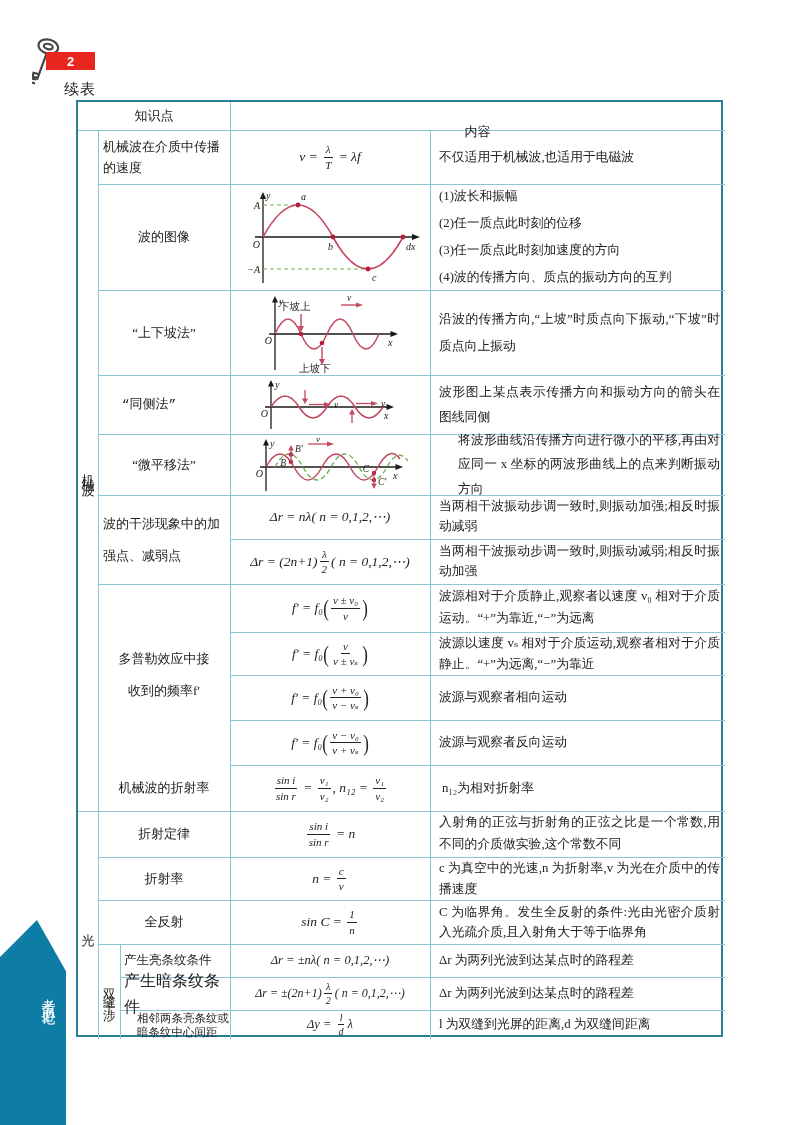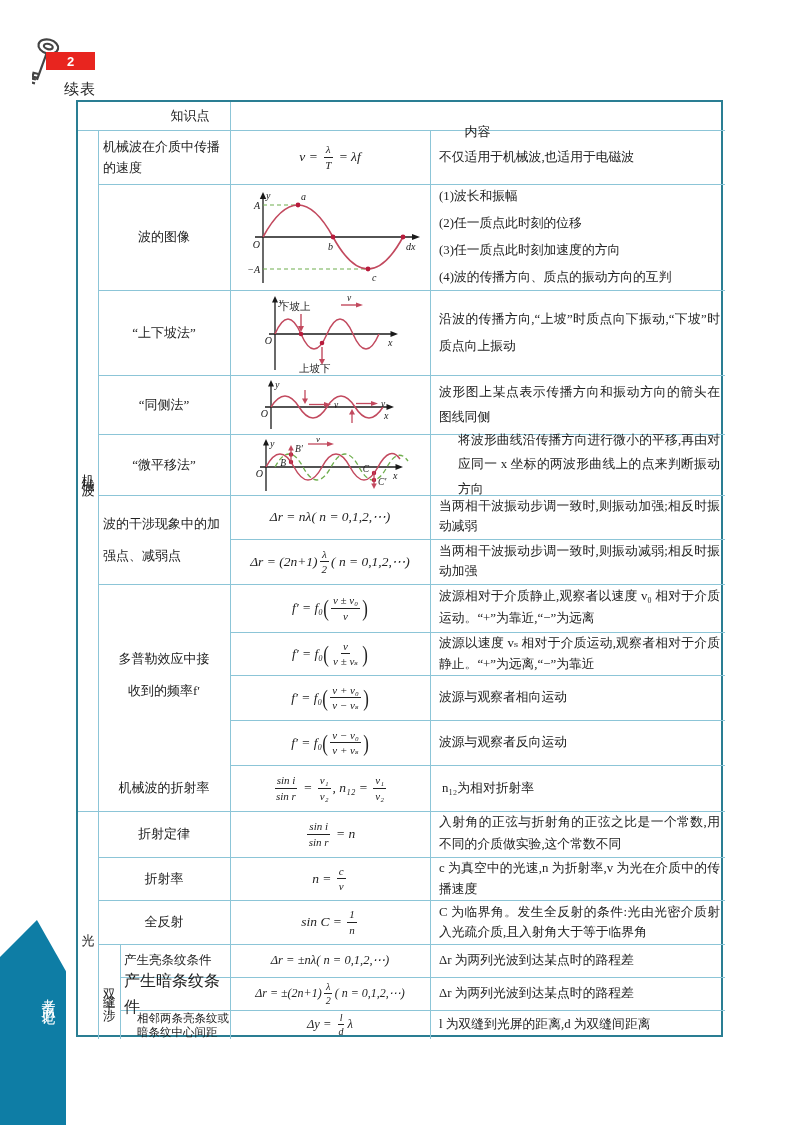--- a/index.html
+++ b/index.html
@@ -80,40 +80,40 @@
   <div class="hl" style="top:573px;left:152px;width:495px;"></div>
   <div class="hl" style="top:618px;left:152px;width:495px;"></div>
   <div class="hl" style="top:663px;left:152px;width:495px;"></div>
   <div class="hl" style="top:709px;left:0;width:647px;"></div>
   <div class="hl" style="top:755px;left:20px;width:627px;"></div>
   <div class="hl" style="top:798px;left:20px;width:627px;"></div>
   <div class="hl" style="top:842px;left:20px;width:627px;"></div>
   <div class="hl" style="top:875px;left:42px;width:605px;"></div>
   <div class="hl" style="top:908px;left:42px;width:605px;"></div>
 
-  <div class="cell ctr" style="left:0;top:0;width:152px;height:28px;margin-left:36px;">知识点</div>
+  <div class="cell ctr" style="left:0;top:0;width:152px;height:28px;">知识点</div>
   <div class="cell ctr" style="left:152px;top:16px;width:495px;height:28px;">内容</div>
 
   <div class="cell vertwrap" style="left:0;top:28px;width:20px;height:681px;">
     <span class="vert">机械波</span>
   </div>
   <div class="cell vertwrap" style="left:0;top:709px;width:20px;height:228px;">
     <span class="vert">光</span>
   </div>
   <div class="cell vertwrap" style="left:20px;top:842px;width:22px;height:95px;">
     <span class="vert" style="letter-spacing:7px;font-size:12.5px;">双缝干涉</span>
   </div>
 
   <div class="cell col kp" style="left:20px;top:28px;width:132px;height:54px;align-items:flex-start;">
     <span>机械波在介质中传播</span>
     <span>的速度</span>
   </div>
   <div class="cell ctr" style="left:20px;top:82px;width:132px;height:106px;">波的图像</div>
   <div class="cell ctr" style="left:20px;top:188px;width:132px;height:85px;">“上下坡法”</div>
-  <div class="cell ctr" style="left:20px;top:273px;width:132px;height:59px;">“同侧法”</div>
+  <div class="cell ctr" style="left:5px;top:273px;width:132px;height:59px;font-family:Liberation Mono, monospace;">“同侧法”</div>
   <div class="cell ctr" style="left:20px;top:332px;width:132px;height:61px;">“微平移法”</div>
   <div class="cell col kp lhL" style="left:20px;top:393px;width:132px;height:89px;align-items:flex-start;">
     <span>波的干涉现象中的加</span>
     <span>强点、减弱点</span>
   </div>
   <div class="cell col lhL" style="left:20px;top:482px;width:132px;height:181px;text-align:center;">
     <span>多普勒效应中接</span>
     <span>收到的频率f′</span>
   </div>
   <div class="cell ctr" style="left:20px;top:663px;width:132px;height:46px;">机械波的折射率</div>

